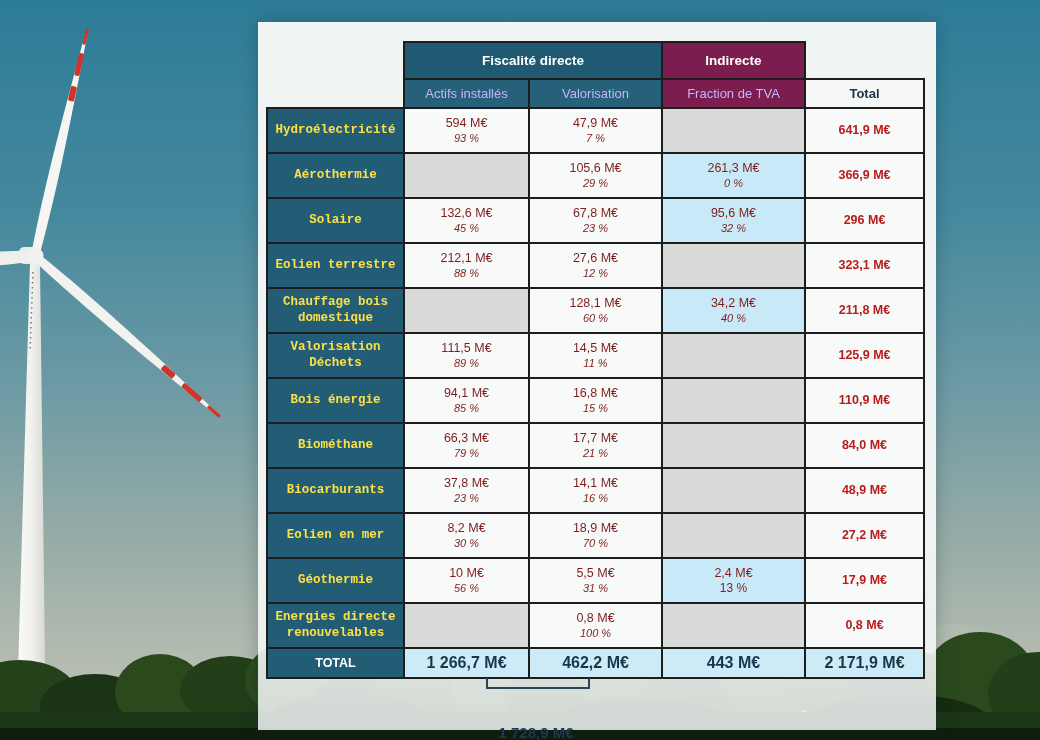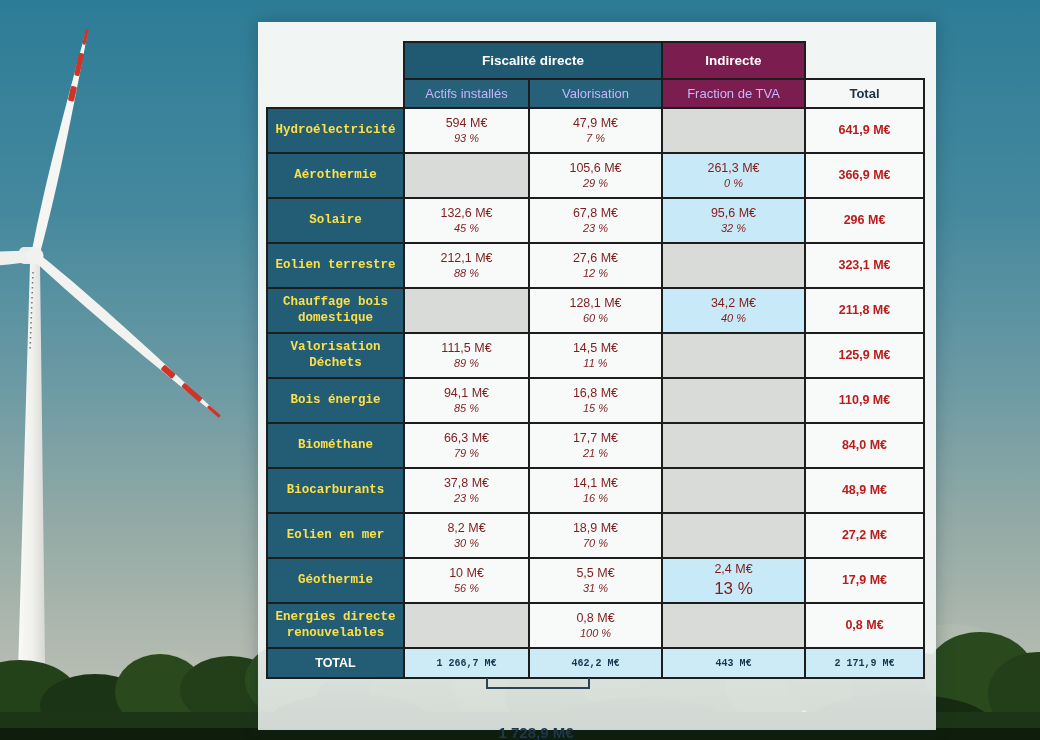--- a/index.html
+++ b/index.html
@@ -36,27 +36,27 @@
   .sub-teal{background:#266079;}
   .sub-maroon{background:#7b1d4e;}
   .sub-total{background:#f6f8f7;color:#1b3348;font-weight:bold;font-size:13px;}
   .rlabel{
     background:#235d75;color:#fde047;font-weight:bold;font-size:12.5px;
     line-height:1.25;padding:2px 8px;font-family:Liberation Mono, monospace;
   }
   .cell{background:#f7faf9;color:#7f1d1d;font-size:12.5px;line-height:1.3;height:43px;}
   .cell .val{display:block;}
   .cell .pct{display:block;font-style:italic;font-size:11px;}
-  .cell .pct.upright{font-style:normal;font-size:17px;}
+  .cell .pct.upright{font-style:normal;font-size:12px;}
   .cell.empty{background:#d9dbd8;}
   .cell.tva-filled{background:#c8e9f7;}
   .cell.totalcol{font-weight:bold;color:#b91c1c;background:#f7faf9;margin-top:45px;}
   tr.total-row th{background:#235d75;color:#fff;font-size:12.5px;height:28px;}
   tr.total-row td{
-    background:#cdebf7;color:#16384e;font-weight:bold;font-size:10px;height:28px;font-family:Liberation Mono, monospace;
+    background:#cdebf7;color:#16384e;font-weight:bold;font-size:16px;height:28px;
   }
 
   
   .bracket{
     position:absolute;left:228px;top:656px;width:100px;height:9px;
     border-left:2px solid #2c4356;border-right:2px solid #2c4356;
     border-bottom:2px solid #2c4356;
   }
   .bracket-label{
     position:absolute;left:178px;top:673px;width:200px;text-align:center;

